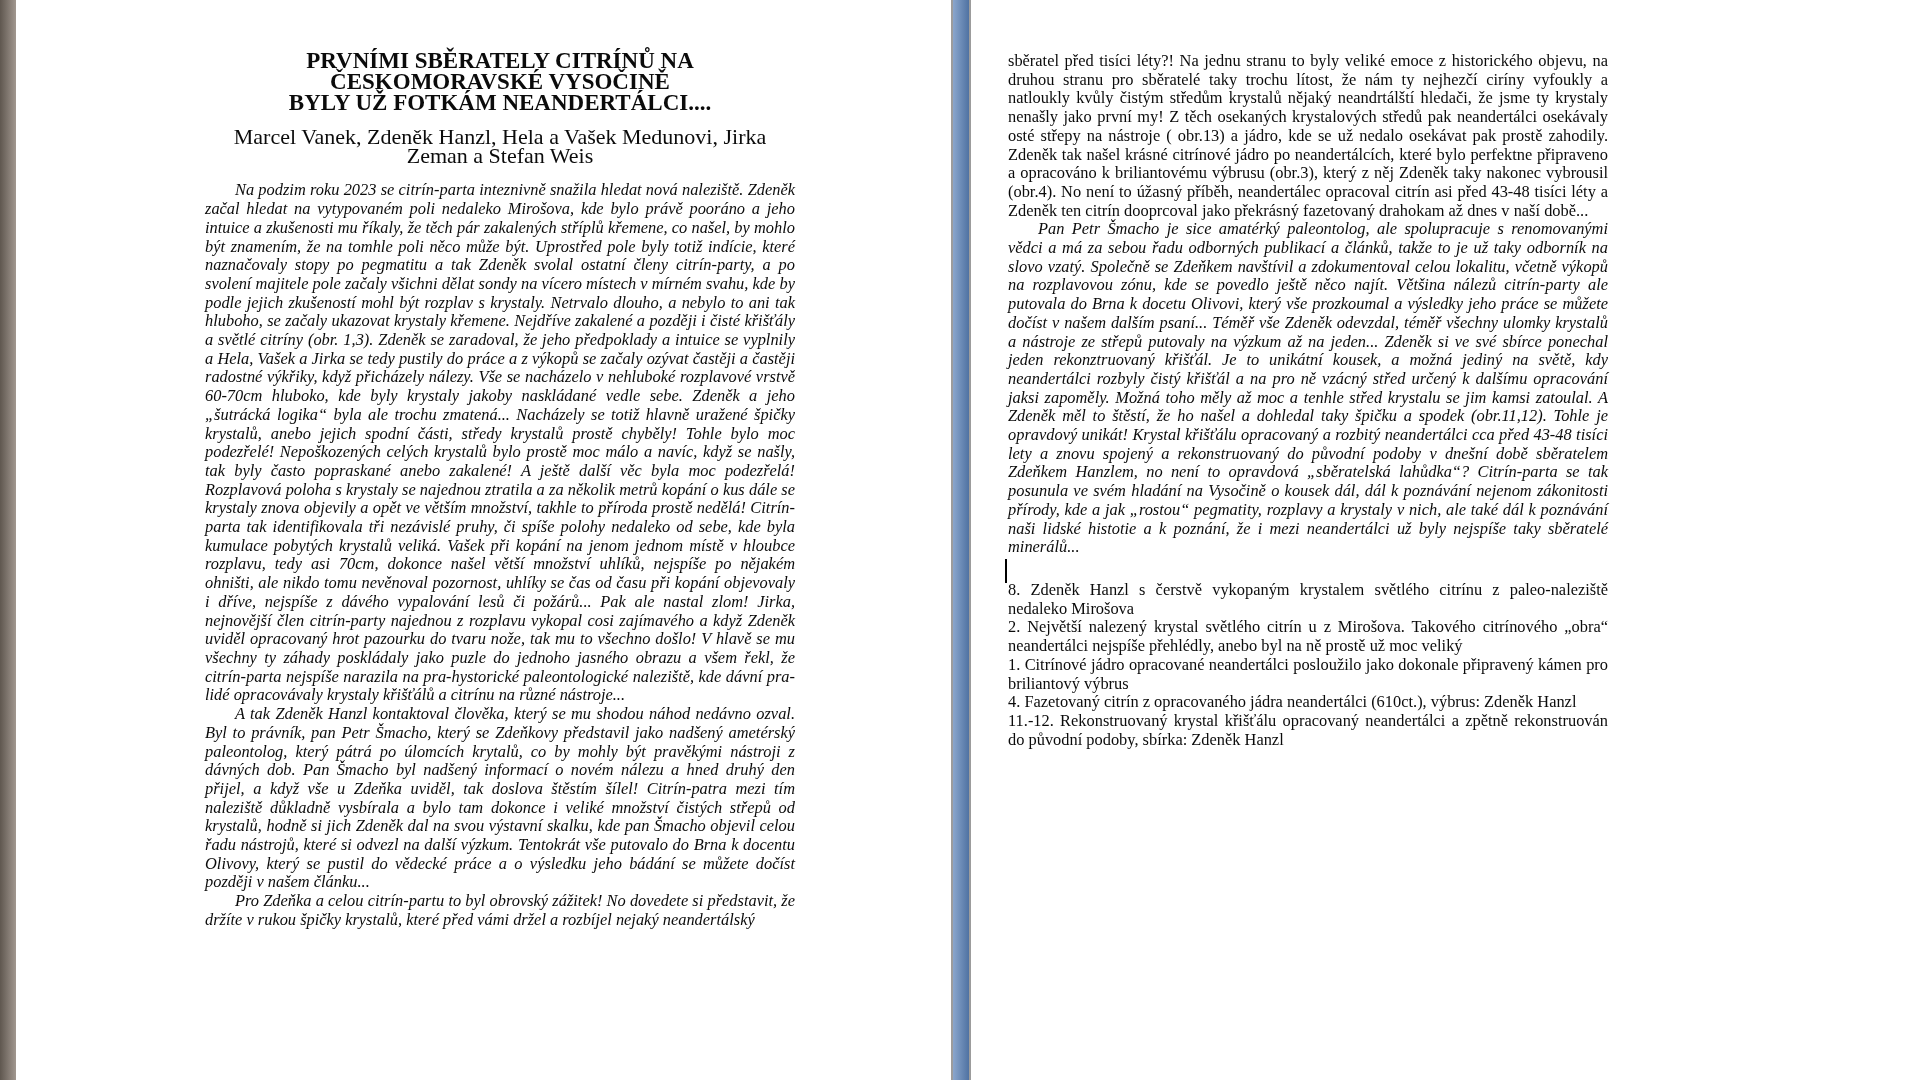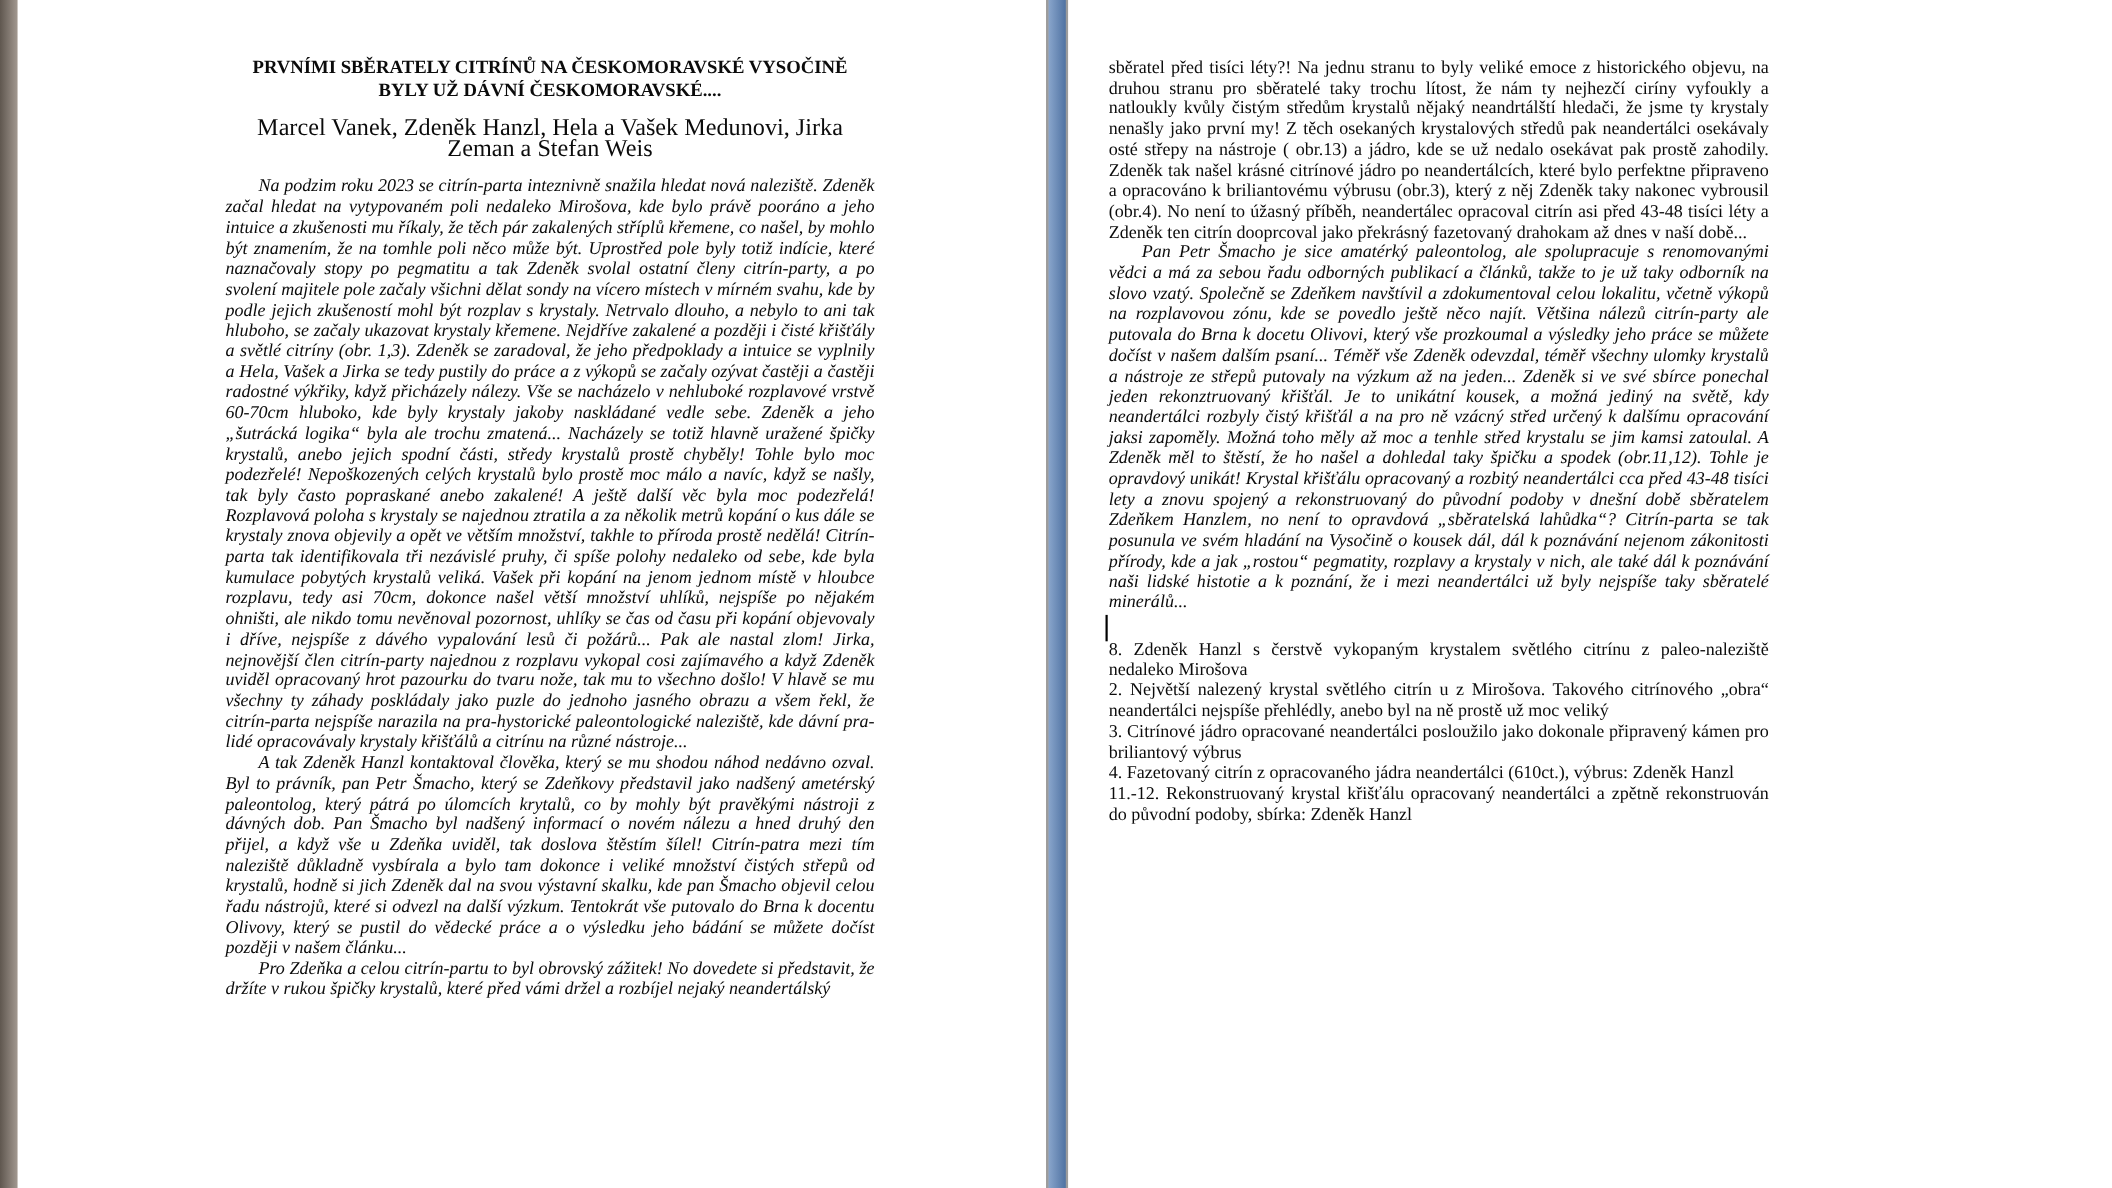--- a/index.html
+++ b/index.html
@@ -18,21 +18,21 @@
   .window{position:absolute;top:0;height:1080px;background:var(--page);}
   .window.left{left:16px;width:935px;}
   .window.right{left:971px;width:949px;}
   .scrollbar{position:absolute;left:951px;top:0;width:20px;height:1080px;
     background:linear-gradient(to right,var(--sb1) 0%,var(--sb2) 100%);
     border-left:2px solid var(--sb-edge);border-right:2px solid var(--sb-edge);
     box-sizing:border-box;}
   .textcol{position:absolute;font-size:16.4px;line-height:18.7px;}
   .textcol.left{left:205px;top:50px;width:590px;}
   .textcol.right{left:1008px;top:52px;width:600px;}
-  .doc-title{font-size:17px;font-weight:bold;text-align:center;line-height:21px;margin:0 0 15px 0;}
+  .doc-title{font-size:23px;font-weight:bold;text-align:center;line-height:21px;margin:0 0 15px 0;}
   .authors{font-size:22px;text-align:center;margin:0 0 16px 0;}
   p.body{margin:0;text-align:justify;}
   p.indent{text-indent:30px;font-style:italic;}
   .popisky{font-size:17px;font-weight:normal;text-align:center;margin:48px 0 0 0;line-height:19px;}
   .cursor-line{position:relative;height:20px;margin:2px 0 2px 0;}
   .caret{position:absolute;left:-3px;top:0;width:2px;height:24px;background:#000;
     animation:blink 1.06s step-end infinite;}
   @keyframes blink{0%,100%{opacity:1}50%{opacity:0}}
   p.caption{margin:0;text-align:justify;}
 </style>
@@ -41,32 +41,32 @@
 
 <div class="edge-strip"></div>
 
 <div class="window left"></div>
 <div class="scrollbar"></div>
 <div class="window right"></div>
 
 <div class="textcol left">
   <div class="doc-title">
     <div>PRVNÍMI SBĚRATELY CITRÍNŮ NA ČESKOMORAVSKÉ VYSOČINĚ</div>
-    <div>BYLY UŽ DÁVNÍ  ČESKOMORAVSKÉ....</div>
+    <div>BYLY UŽ FOTKÁM  NEANDERTÁLCI....</div>
   </div>
   <div class="authors">Marcel Vanek, Zdeněk Hanzl, Hela a Vašek Medunovi, Jirka Zeman a Stefan Weis</div>
   <p class="body indent">Na podzim roku 2023 se citrín-parta inteznivně snažila hledat nová naleziště. Zdeněk začal hledat na vytypovaném poli nedaleko Mirošova, kde bylo právě pooráno a jeho intuice a zkušenosti mu říkaly, že těch pár zakalených stříplů křemene, co našel, by mohlo být znamením, že na tomhle poli něco může být. Uprostřed pole byly totiž indície, které naznačovaly stopy po pegmatitu a tak Zdeněk svolal ostatní členy citrín-party, a po svolení majitele pole začaly všichni dělat sondy na vícero místech v mírném svahu, kde by podle jejich zkušeností mohl být rozplav s krystaly. Netrvalo dlouho, a nebylo to ani tak hluboho, se začaly ukazovat krystaly křemene. Nejdříve zakalené a později i čisté křišťály a světlé citríny (obr. 1,3). Zdeněk se zaradoval, že jeho předpoklady a intuice se vyplnily a Hela, Vašek a Jirka se tedy pustily do práce a z výkopů se začaly ozývat častěji a častěji radostné výkřiky, když přicházely nálezy. Vše se nacházelo v nehluboké rozplavové vrstvě 60-70cm hluboko, kde byly krystaly jakoby naskládané vedle sebe. Zdeněk a jeho „šutrácká logika“ byla ale trochu zmatená... Nacházely se totiž hlavně uražené špičky krystalů, anebo jejich spodní části, středy krystalů prostě chyběly! Tohle bylo moc podezřelé! Nepoškozených celých krystalů bylo prostě moc málo a navíc, když se našly, tak byly často popraskané anebo zakalené! A ještě další věc byla moc podezřelá! Rozplavová poloha s krystaly se najednou ztratila a za několik metrů kopání o kus dále se krystaly znova objevily a opět ve větším množství, takhle to příroda prostě nedělá! Citrín-parta tak identifikovala tři nezávislé pruhy, či spíše polohy nedaleko od sebe, kde byla kumulace pobytých krystalů veliká. Vašek při kopání na jenom jednom místě v hloubce rozplavu, tedy asi 70cm, dokonce našel větší množství uhlíků, nejspíše po nějakém ohništi, ale nikdo tomu nevěnoval pozornost, uhlíky se čas od času při kopání objevovaly i dříve, nejspíše z dávého vypalování lesů či požárů... Pak ale nastal zlom! Jirka, nejnovější člen citrín-party najednou z rozplavu vykopal cosi zajímavého a když Zdeněk uviděl opracovaný hrot pazourku do tvaru nože, tak mu to všechno došlo! V hlavě se mu všechny ty záhady poskládaly jako puzle do jednoho jasného obrazu a všem řekl, že citrín-parta nejspíše narazila na pra-hystorické paleontologické naleziště, kde dávní pra-lidé opracovávaly krystaly křišťálů a citrínu na různé nástroje...</p>
   <p class="body indent">A tak Zdeněk Hanzl kontaktoval člověka, který se mu shodou náhod nedávno ozval. Byl to právník, pan Petr Šmacho, který se Zdeňkovy představil jako nadšený ametérský paleontolog, který pátrá po úlomcích krytalů, co by mohly být pravěkými nástroji z dávných dob. Pan Šmacho byl nadšený informací o novém nálezu a hned druhý den přijel, a když vše u Zdeňka uviděl, tak doslova štěstím šílel! Citrín-patra mezi tím naleziště důkladně vysbírala a bylo tam dokonce i veliké množství čistých střepů od krystalů, hodně si jich Zdeněk dal na svou výstavní skalku, kde pan Šmacho objevil celou řadu nástrojů, které si odvezl na další výzkum. Tentokrát vše putovalo do Brna k docentu Olivovy, který se pustil do vědecké práce a o výsledku jeho bádání se můžete dočíst později v našem článku...</p>
   <p class="body indent">Pro Zdeňka a celou citrín-partu to byl obrovský zážitek! No dovedete si představit, že držíte v rukou špičky krystalů, které před vámi držel a rozbíjel nejaký neandertálský</p>
 </div>
 
 <div class="textcol right">
   <p class="body">sběratel před tisíci léty?! Na jednu stranu to byly veliké emoce z historického objevu, na druhou stranu pro sběratelé taky trochu lítost, že nám ty nejhezčí ciríny vyfoukly a natloukly kvůly čistým středům krystalů nějaký neandrtálští hledači, že jsme ty krystaly nenašly jako první my! Z těch osekaných krystalových středů pak neandertálci osekávaly osté střepy na nástroje ( obr.13) a jádro, kde se už nedalo osekávat pak prostě zahodily. Zdeněk tak našel krásné citrínové jádro po neandertálcích, které bylo perfektne připraveno a opracováno k briliantovému výbrusu (obr.3), který z něj Zdeněk taky nakonec vybrousil (obr.4). No není to úžasný příběh, neandertálec opracoval citrín asi před 43-48 tisíci léty a Zdeněk ten citrín dooprcoval jako překrásný fazetovaný drahokam až dnes v naší době...</p>
   <p class="body indent">Pan Petr Šmacho je sice amatérký paleontolog, ale spolupracuje s renomovanými vědci a má za sebou řadu odborných publikací a článků, takže to je už taky odborník na slovo vzatý. Společně se Zdeňkem navštívil a zdokumentoval celou lokalitu, včetně výkopů na rozplavovou zónu, kde se povedlo ještě něco najít. Většina nálezů citrín-party ale putovala do Brna k docetu Olivovi, který vše prozkoumal a výsledky jeho práce se můžete dočíst v našem dalším psaní... Téměř vše Zdeněk odevzdal, téměř všechny ulomky krystalů a nástroje ze střepů putovaly na výzkum až na jeden... Zdeněk si ve své sbírce ponechal jeden rekonztruovaný křišťál. Je to unikátní kousek, a možná jediný na světě, kdy neandertálci rozbyly čistý křišťál a na pro ně vzácný střed určený k dalšímu opracování jaksi zapoměly. Možná toho měly až moc a tenhle střed krystalu se jim kamsi zatoulal. A Zdeněk měl to štěstí, že ho našel a dohledal taky špičku a spodek (obr.11,12). Tohle je opravdový unikát! Krystal křišťálu opracovaný a rozbitý neandertálci cca před 43-48 tisíci lety a znovu spojený a rekonstruovaný do původní podoby v dnešní době sběratelem Zdeňkem Hanzlem, no není to opravdová „sběratelská lahůdka“? Citrín-parta se tak posunula ve svém hladání na Vysočině o kousek dál, dál k poznávání nejenom zákonitosti přírody, kde a jak „rostou“ pegmatity, rozplavy a krystaly v nich, ale také dál k poznávání naši lidské histotie a k poznání, že i mezi neandertálci už byly nejspíše taky sběratelé minerálů...</p>
   <div class="cursor-line">
     <span class="caret"></span>
   </div>
   <p class="caption">8. Zdeněk Hanzl s čerstvě vykopaným krystalem světlého citrínu z paleo-naleziště nedaleko Mirošova</p>
   <p class="caption">2. Největší nalezený krystal světlého citrín u z Mirošova. Takového citrínového „obra“ neandertálci nejspíše přehlédly, anebo byl na ně prostě už moc veliký</p>
-  <p class="caption">3. Citrínové jádro opracované neandertálci posloužilo jako dokonale připravený kámen pro briliantový výbrus</p>
+  <p class="caption">1. Citrínové jádro opracované neandertálci posloužilo jako dokonale připravený kámen pro briliantový výbrus</p>
   <p class="caption">4. Fazetovaný citrín z opracovaného jádra neandertálci (610ct.), výbrus: Zdeněk Hanzl</p>
   <p class="caption">11.-12. Rekonstruovaný krystal křišťálu opracovaný neandertálci a zpětně rekonstruován do původní podoby, sbírka: Zdeněk Hanzl</p>
 </div>
 
 </body></html>

